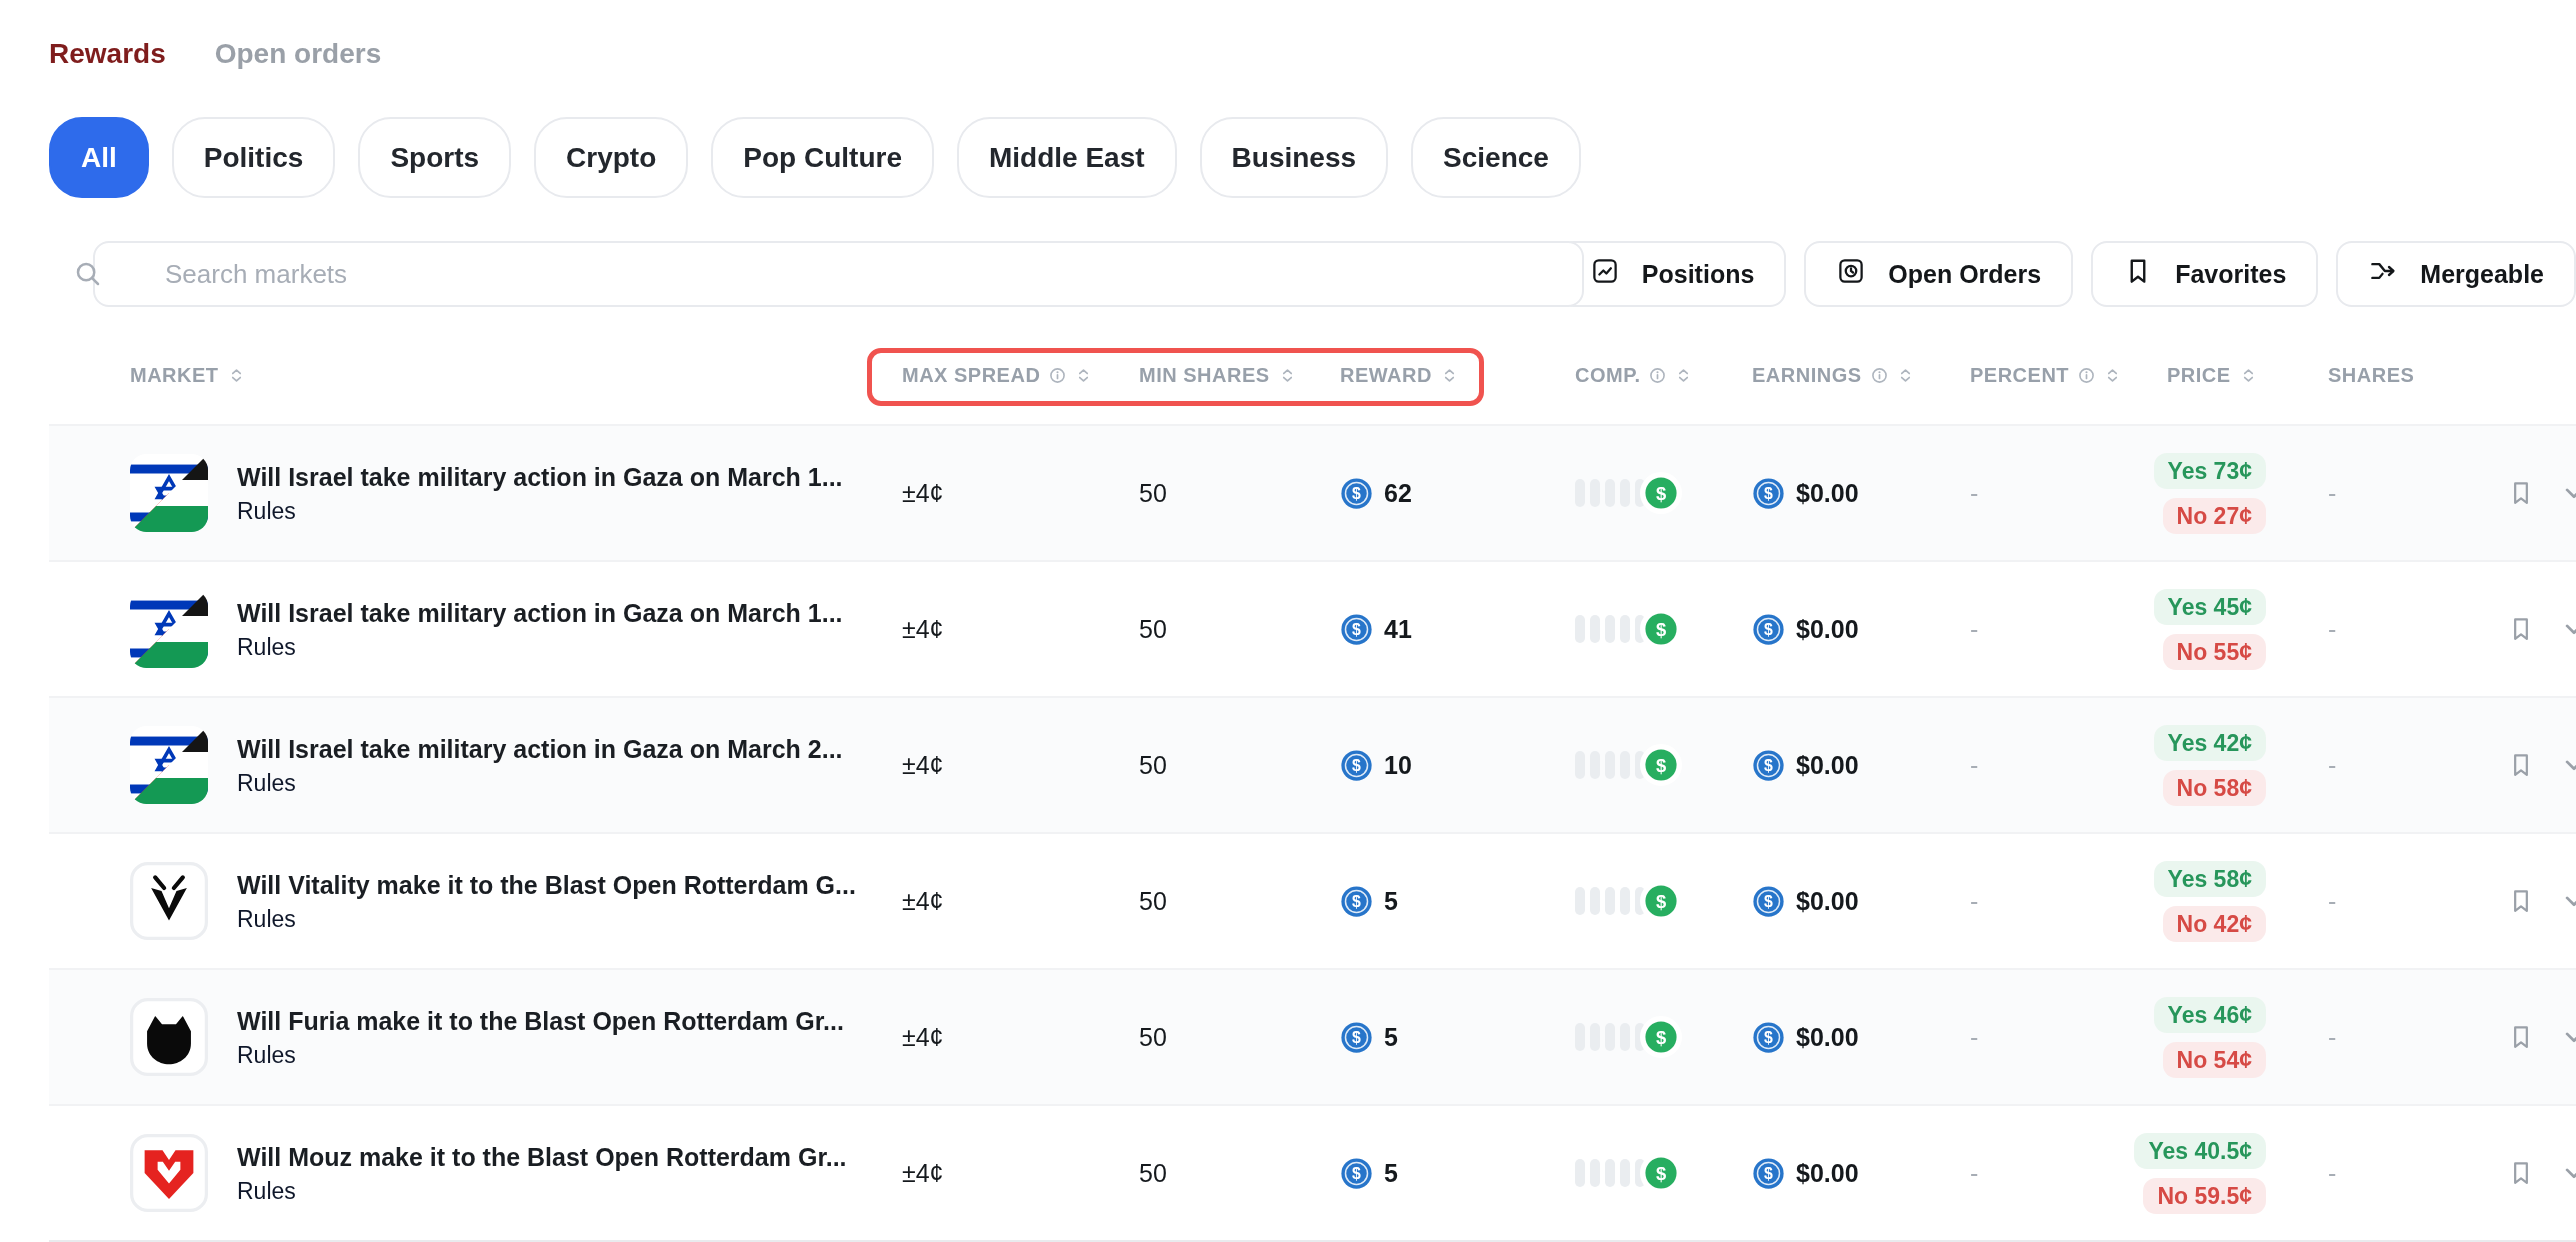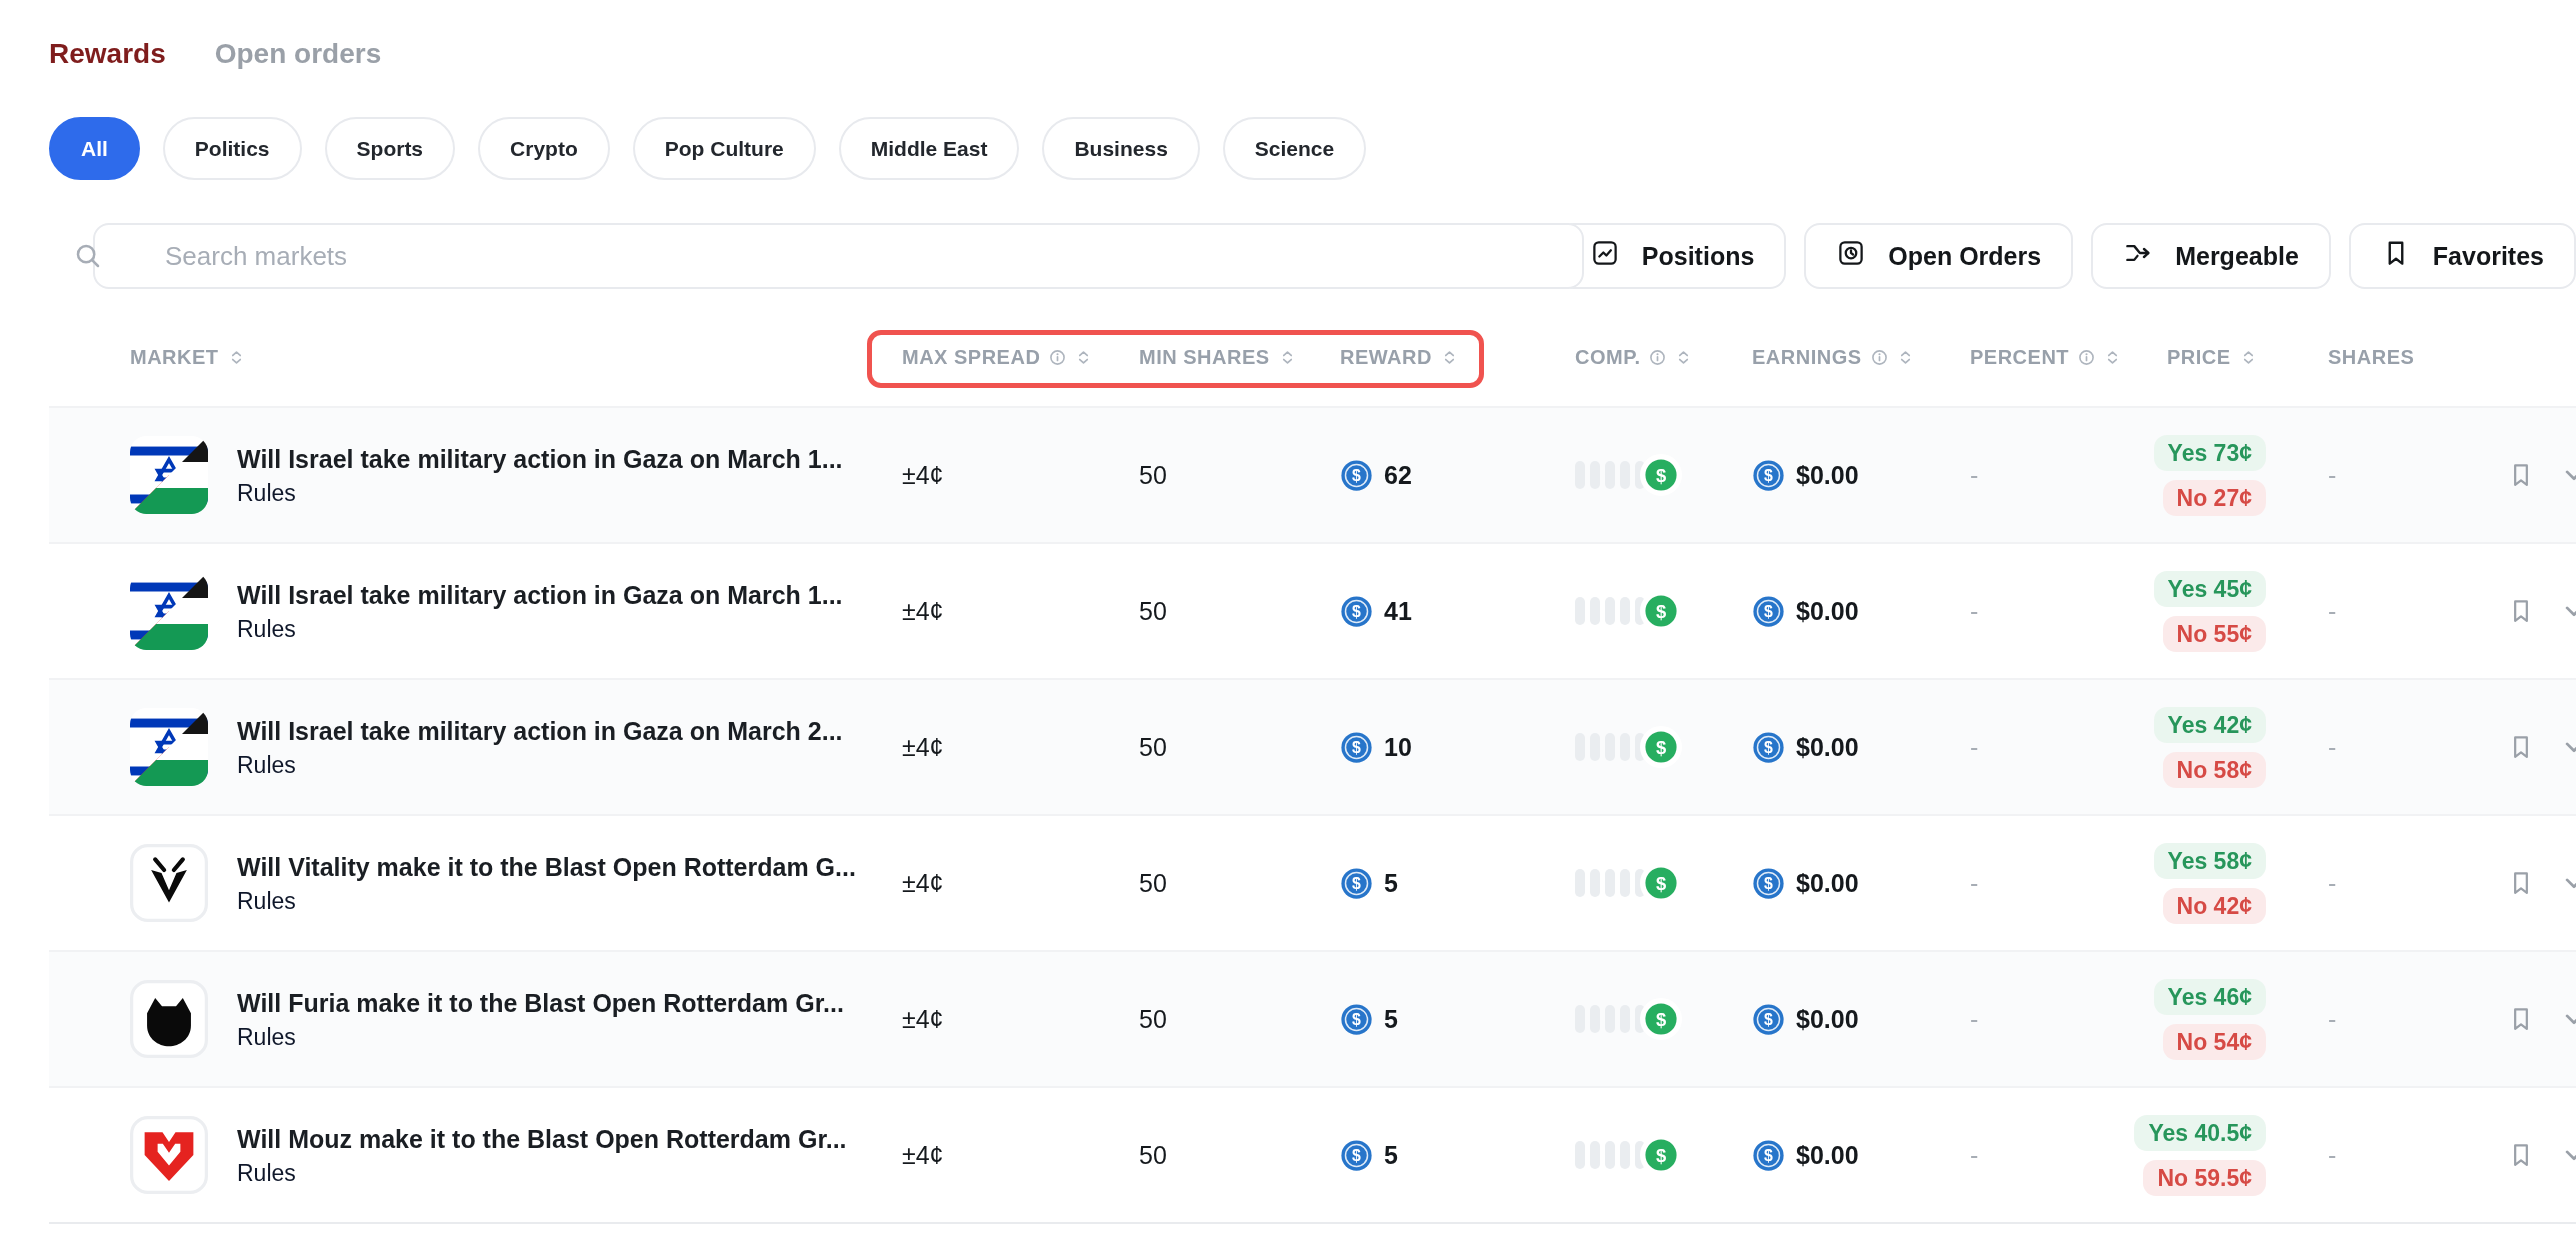--- a/index.html
+++ b/index.html
@@ -12,23 +12,23 @@
   .page { width:2576px; padding-left:49px; }
 
   
   .tabs { margin-top:38px; display:flex; gap:49px; align-items:baseline; }
   .tab { font-size:28px; font-weight:700; color:#7f1d1d; cursor:pointer; }
   .tab.inactive { color:#9aa0a8; font-weight:600; }
 
   
   .pills { margin-top:47px; display:flex; gap:23px; }
   .fpill {
-    height:63px; padding:0 30px; display:flex; align-items:center;
+    height:81px; padding:0 30px; display:flex; align-items:center;
     border:2px solid #e8eaee; border-radius:33px; background:#fff;
-    font-size:21px; font-weight:600; color:#23272d; cursor:pointer; white-space:nowrap;
+    font-size:28px; font-weight:600; color:#23272d; cursor:pointer; white-space:nowrap;
   }
   .fpill.active { background:var(--accent,#2E6BEB); border-color:var(--accent,#2E6BEB); color:#fff; }
 
   
   .toolbar { margin-top:43px; display:flex; gap:18px; align-items:center; }
   .search { position:relative; flex:1; }
   .search input {
     width:100%; height:66px; border:2px solid #e8eaee; border-radius:16px;
     padding:0 24px 0 70px; font-size:26px; color:#333; outline:none;
     font-family:"Liberation Sans", sans-serif; background:#fff;margin-left:44px;
@@ -147,35 +147,35 @@
         <svg width="30" height="30" viewBox="0 0 24 24" fill="none" stroke="#14171a" stroke-width="1.8">
             <rect x="3.5" y="3.5" width="17" height="17" rx="3.5"></rect>
             <circle cx="12" cy="12" r="4.2"></circle>
             <path d="M12 9.8V12l1.6 1.2" stroke-linecap="round"></path>
           </svg>
       </span>
       <span>Open Orders</span>
     </button>
     <button class="tbtn">
       <span>
+        <svg width="30" height="30" viewBox="0 0 24 24" fill="none" stroke="#14171a" stroke-width="1.9" stroke-linejoin="round">
+            <path d="M7 3.8h10V20.5l-5-3.9-5 3.9Z"></path>
+          </svg>
+      </span>
+      <span>Favorites</span>
+    </button>
+    <button class="tbtn">
+      <span>
         <svg width="30" height="30" viewBox="0 0 24 24" fill="none" stroke="#14171a" stroke-width="1.9" stroke-linecap="round" stroke-linejoin="round">
             <path d="M3.5 6.5h5.5l4.5 5.5h6.5"></path>
             <path d="M3.5 17.5h5.5l2.6-3.2"></path>
             <path d="M16.8 8.8 20.3 12l-3.5 3.2"></path>
           </svg>
       </span>
       <span>Mergeable</span>
-    </button>
-    <button class="tbtn">
-      <span>
-        <svg width="30" height="30" viewBox="0 0 24 24" fill="none" stroke="#14171a" stroke-width="1.9" stroke-linejoin="round">
-            <path d="M7 3.8h10V20.5l-5-3.9-5 3.9Z"></path>
-          </svg>
-      </span>
-      <span>Favorites</span>
     </button>
   </div>
 
   <div class="table">
 
     <div class="thead">
       <div class="th">
         <span>MARKET</span>
         <svg width="17" height="17" viewBox="0 0 16 16">
             <path d="M4.5 6.1 8 2.9l3.5 3.2M4.5 9.9 8 13.1l3.5-3.2" fill="none" stroke="#aeb5be" stroke-width="1.6" stroke-linecap="round" stroke-linejoin="round"></path>

